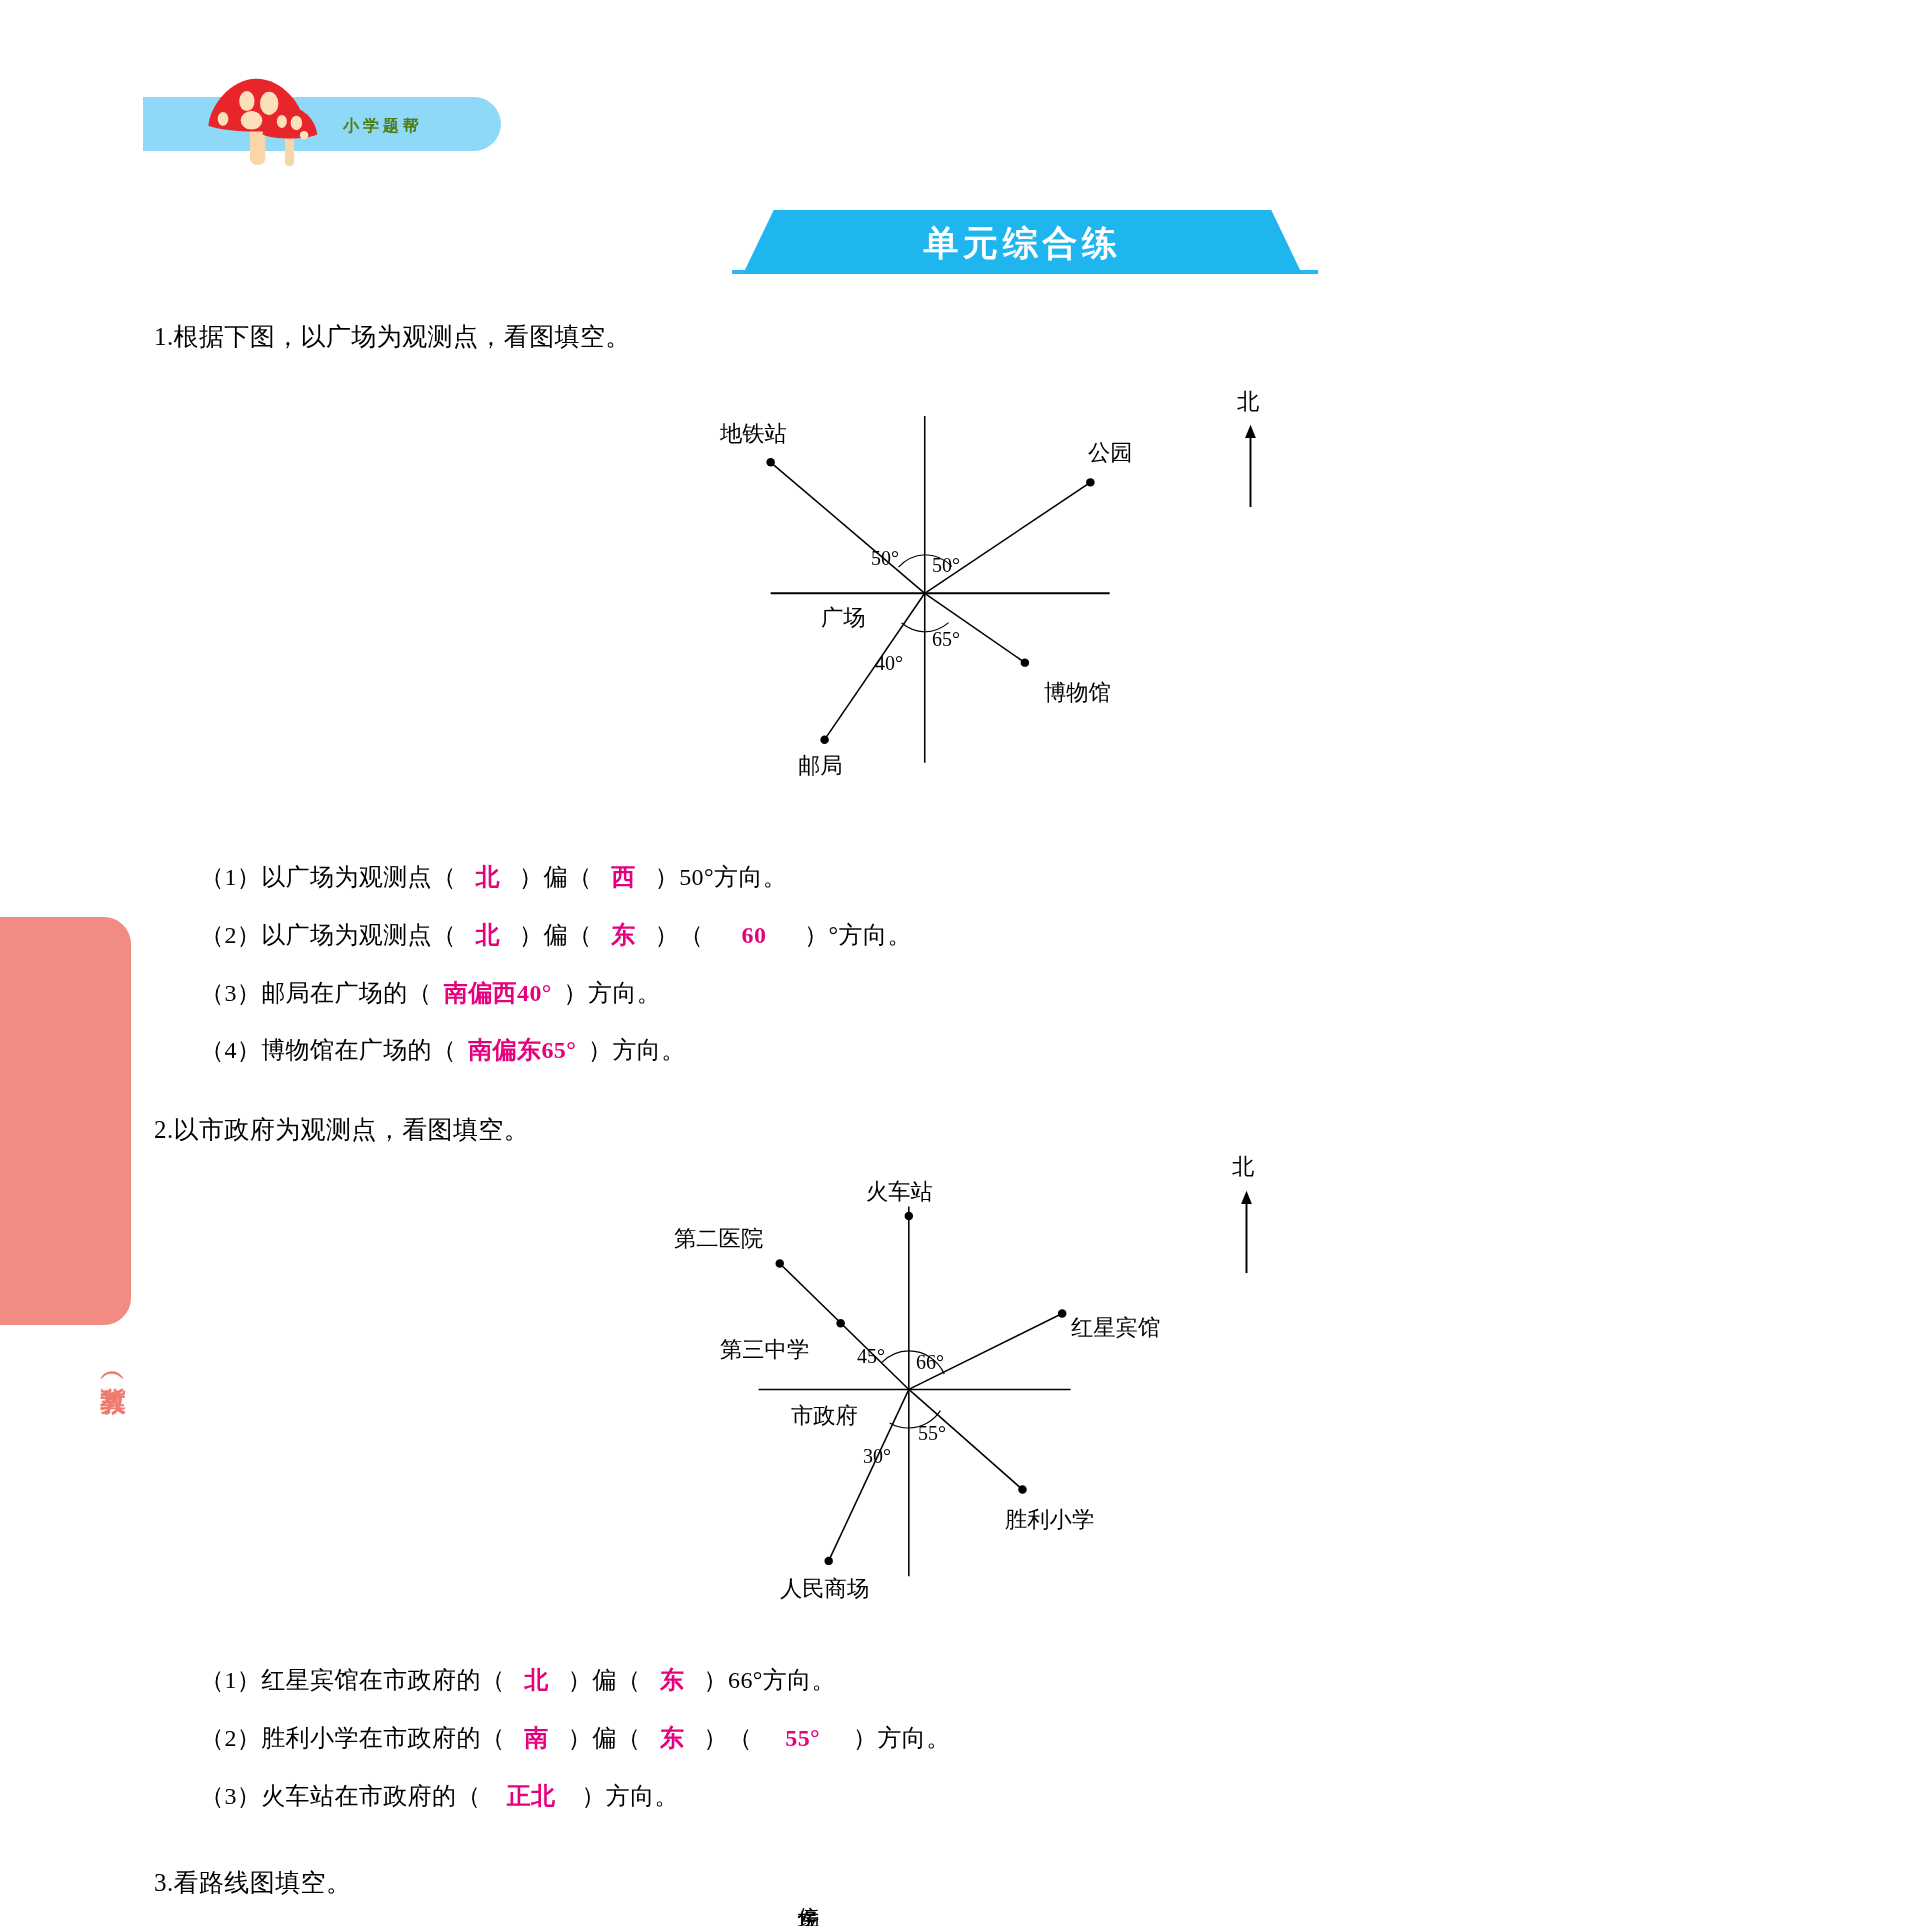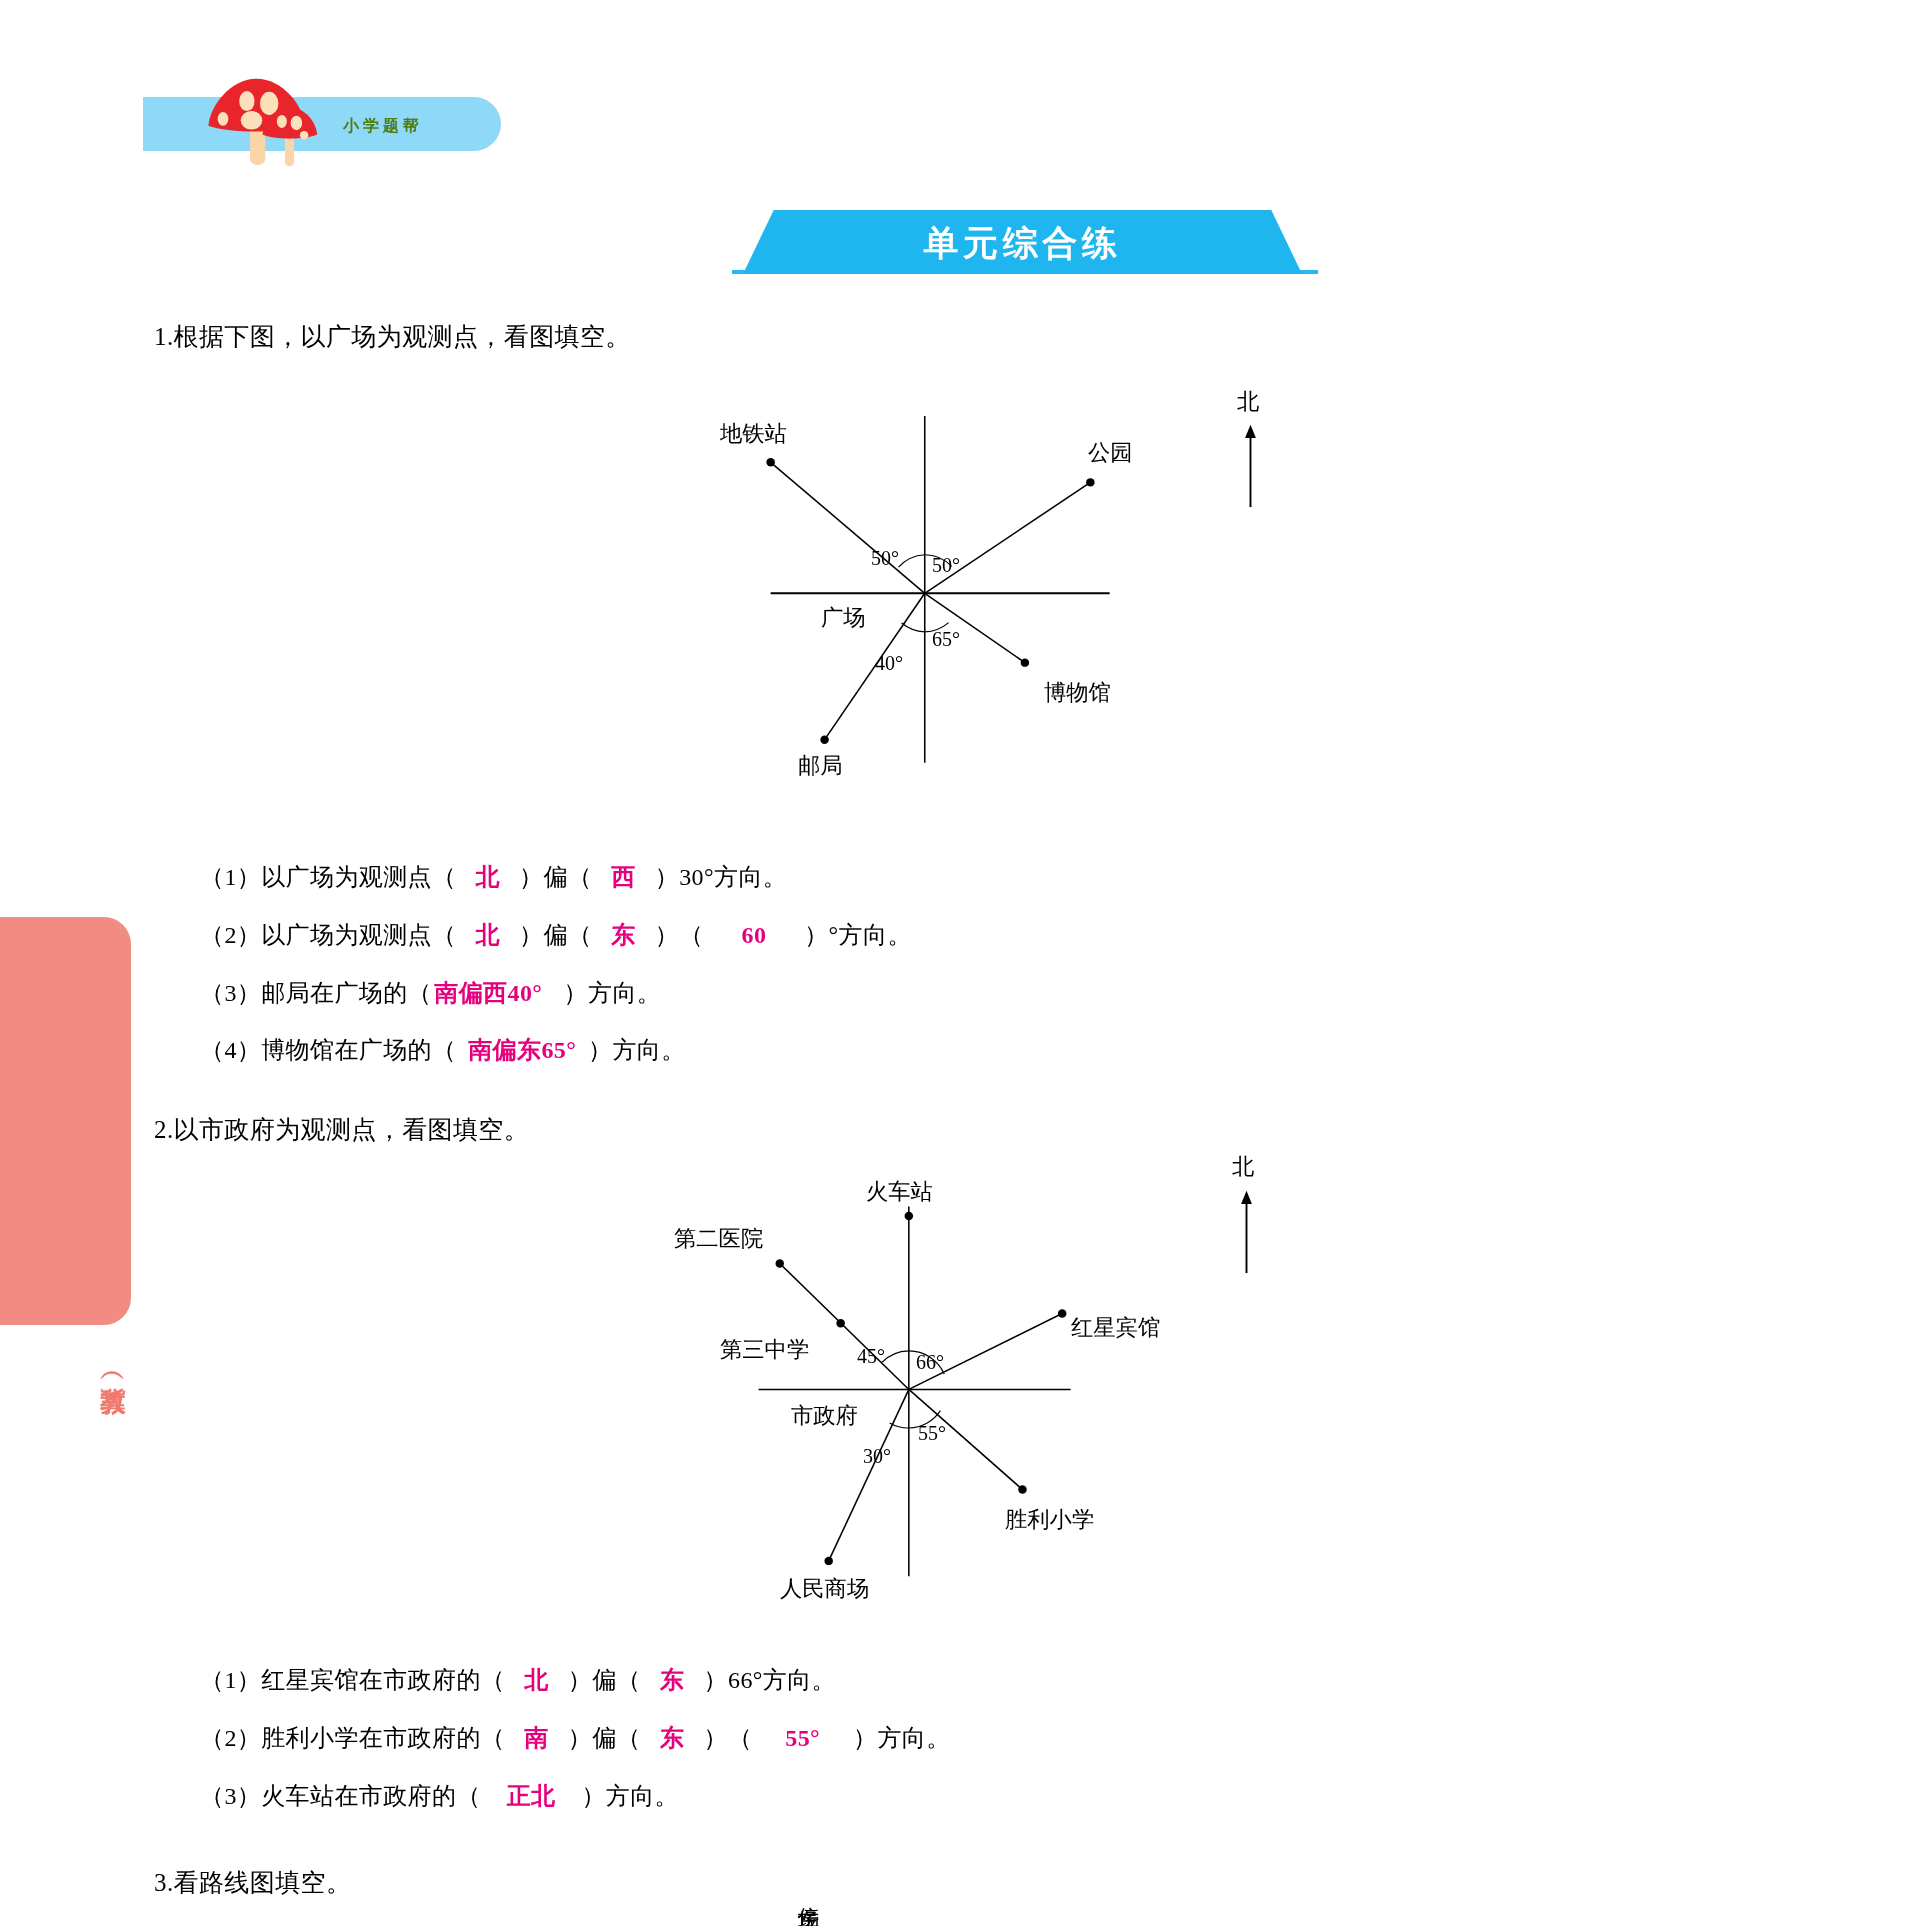--- a/index.html
+++ b/index.html
@@ -122,29 +122,29 @@
   <div class="dangle" style="left:220px;top:259px;">40°</div>
 
   <div class="dlabel" style="left:582px;top:-5.8px;">北</div>
   <svg style="position:absolute;left:578px;top:31px;" width="35" height="85" viewBox="0 0 90 220">
     <line x1="45" y1="215" x2="45" y2="26" stroke="#000" stroke-width="5"></line>
     <polygon points="45,2 31,36 59,36" fill="#000"></polygon>
   </svg>
 </div>
 
 <div class="q-line" style="left:200px;top:861px;">
-  <span>（1）</span><span>以广场为观测点（</span><span class="ans blank">北</span><span>）偏（</span><span class="ans blank">西</span><span>）30°方向。</span>
+  <span>（1）</span><span>以广场为观测点（</span><span class="ans blank">北</span><span>）偏（</span><span class="ans blank">西</span><span>）50°方向。</span>
 </div>
 
 <div class="q-line" style="left:200px;top:919px;">
   <span>（2）</span><span>以广场为观测点（</span><span class="ans blank">北</span><span>）偏（</span><span class="ans blank">东</span><span>）（</span><span class="ans blank-wide">60</span><span>）°方向。</span>
 </div>
 
 <div class="q-line" style="left:200px;top:977px;">
-  <span>（3）</span><span>邮局在广场的（</span><span class="ans" style="min-width:127px;display:inline-block;text-align:left;">南偏西40°</span><span>）方向。</span>
+  <span>（3）</span><span>邮局在广场的（</span><span class="ans" style="min-width:127px;display:inline-block;text-align:center;">南偏西40°</span><span>）方向。</span>
 </div>
 
 <div class="q-line" style="left:200px;top:1034px;">
   <span>（4）</span><span>博物馆在广场的（</span><span class="ans" style="min-width:127px;display:inline-block;text-align:center;">南偏东65°</span><span>）方向。</span>
 </div>
 
 <div class="q-head" style="left:154px;top:1113px;">
   <span>2.</span><span>以市政府为观测点，看图填空。</span>
 </div>
 

